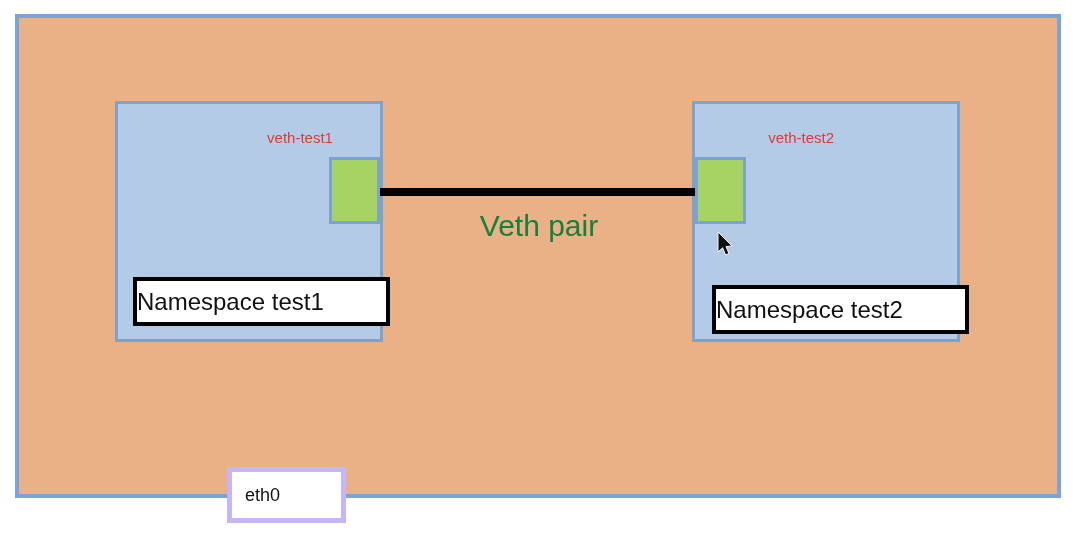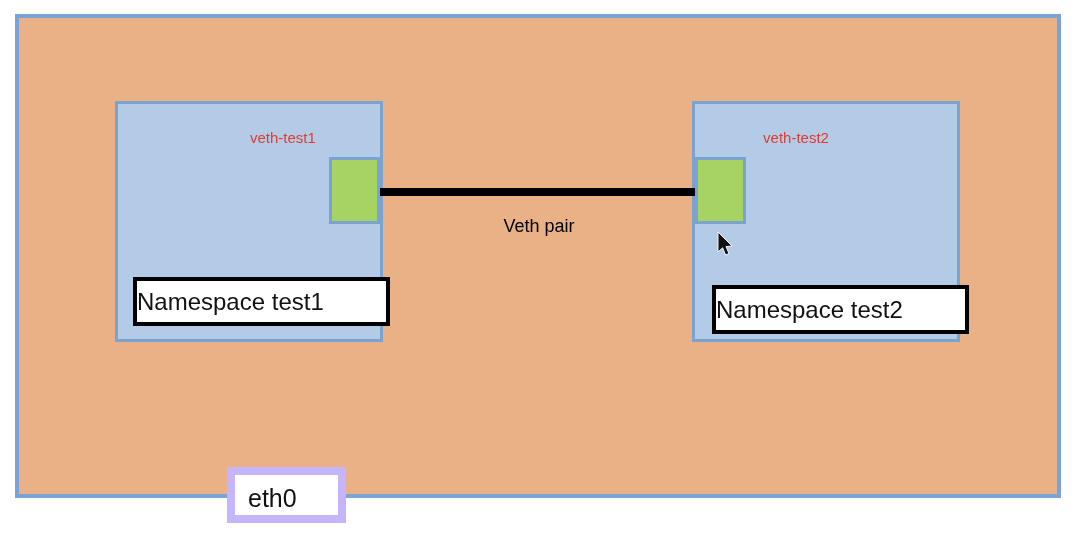--- a/index.html
+++ b/index.html
@@ -52,40 +52,40 @@
   .veth-port.right { left: 695px; }
   
   .veth-label {
     position: absolute;
     top: 129px;
     font-size: 15px;
     line-height: 18px;
     color: #e03b30;
     white-space: nowrap;
   }
-  .veth-label.left  { left: 250px; width: 124px; text-align: left; }
-  .veth-label.right { left: 734px; width: 124px; text-align: center; }
+  .veth-label.left  { left: 238px; width: 124px; text-align: center; }
+  .veth-label.right { left: 710px; width: 124px; text-align: right; }
   
   .veth-link {
     position: absolute;
     left: 380px;
     top: 188px;
     width: 317px;
     height: 8px;
     background: #000000;
   }
   .veth-link-caption {
     position: absolute;
     left: 446px;
     top: 210px;
     width: 186px;
     text-align: center;
-    font-size: 18px;
+    font-size: 30px;
     line-height: 32px;
-    color: #000000;
+    color: #15803d;
     white-space: nowrap;
   }
   
   .ns-name-box {
     position: absolute;
     top: 277px;
     width: 257px;
     height: 49px;
     box-sizing: border-box;
     background: #ffffff;
@@ -100,22 +100,22 @@
   .ns-name-box.left  { left: 133px; }
   .ns-name-box.right { left: 712px; margin-top: 8px; }
   
   .eth-box {
     position: absolute;
     top: 467px;
     width: 119px;
     height: 56px;
     box-sizing: border-box;
     background: #ffffff;
-    border: 8px solid #c4b5fd;
-    font-size: 25px;
+    border: 5px solid #c4b5fd;
+    font-size: 18px;
     line-height: 46px;
     padding-left: 13px;
     color: #111111;
     white-space: nowrap;
   }
   .eth-box.left  { left: 227px; }
   .eth-box.right { left: 621px; }
   
   .cursor {
     position: absolute;

